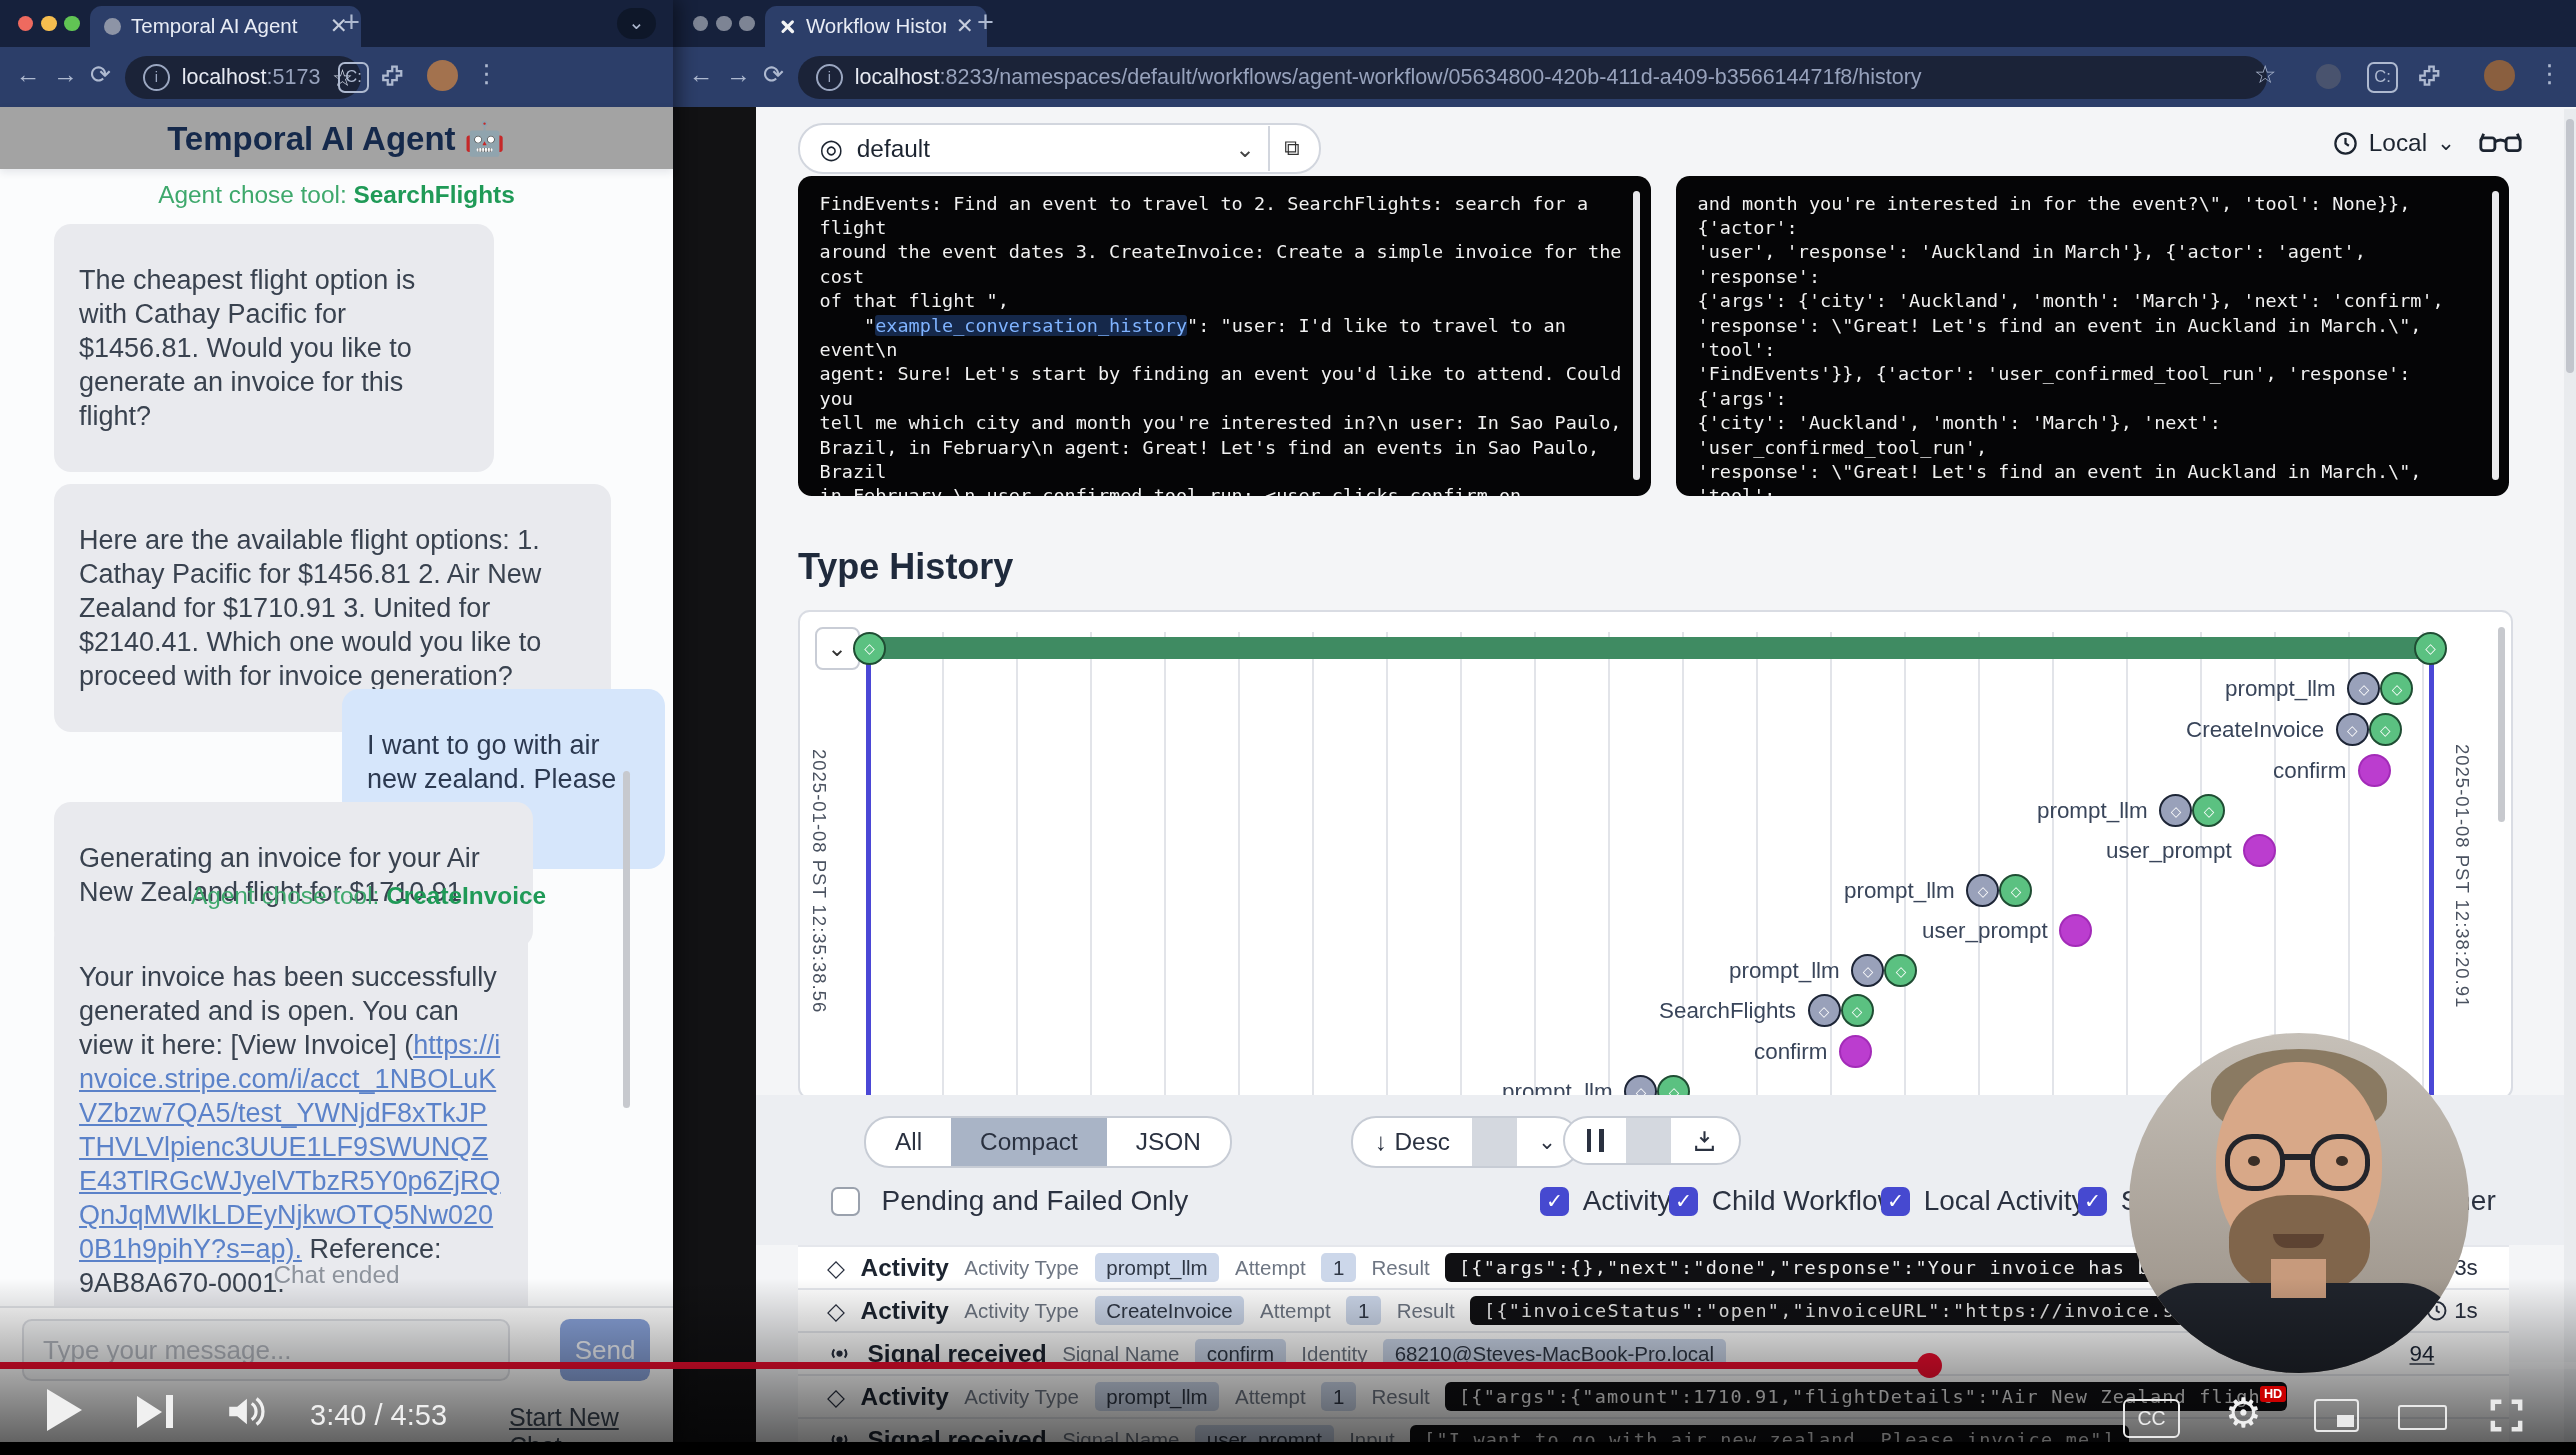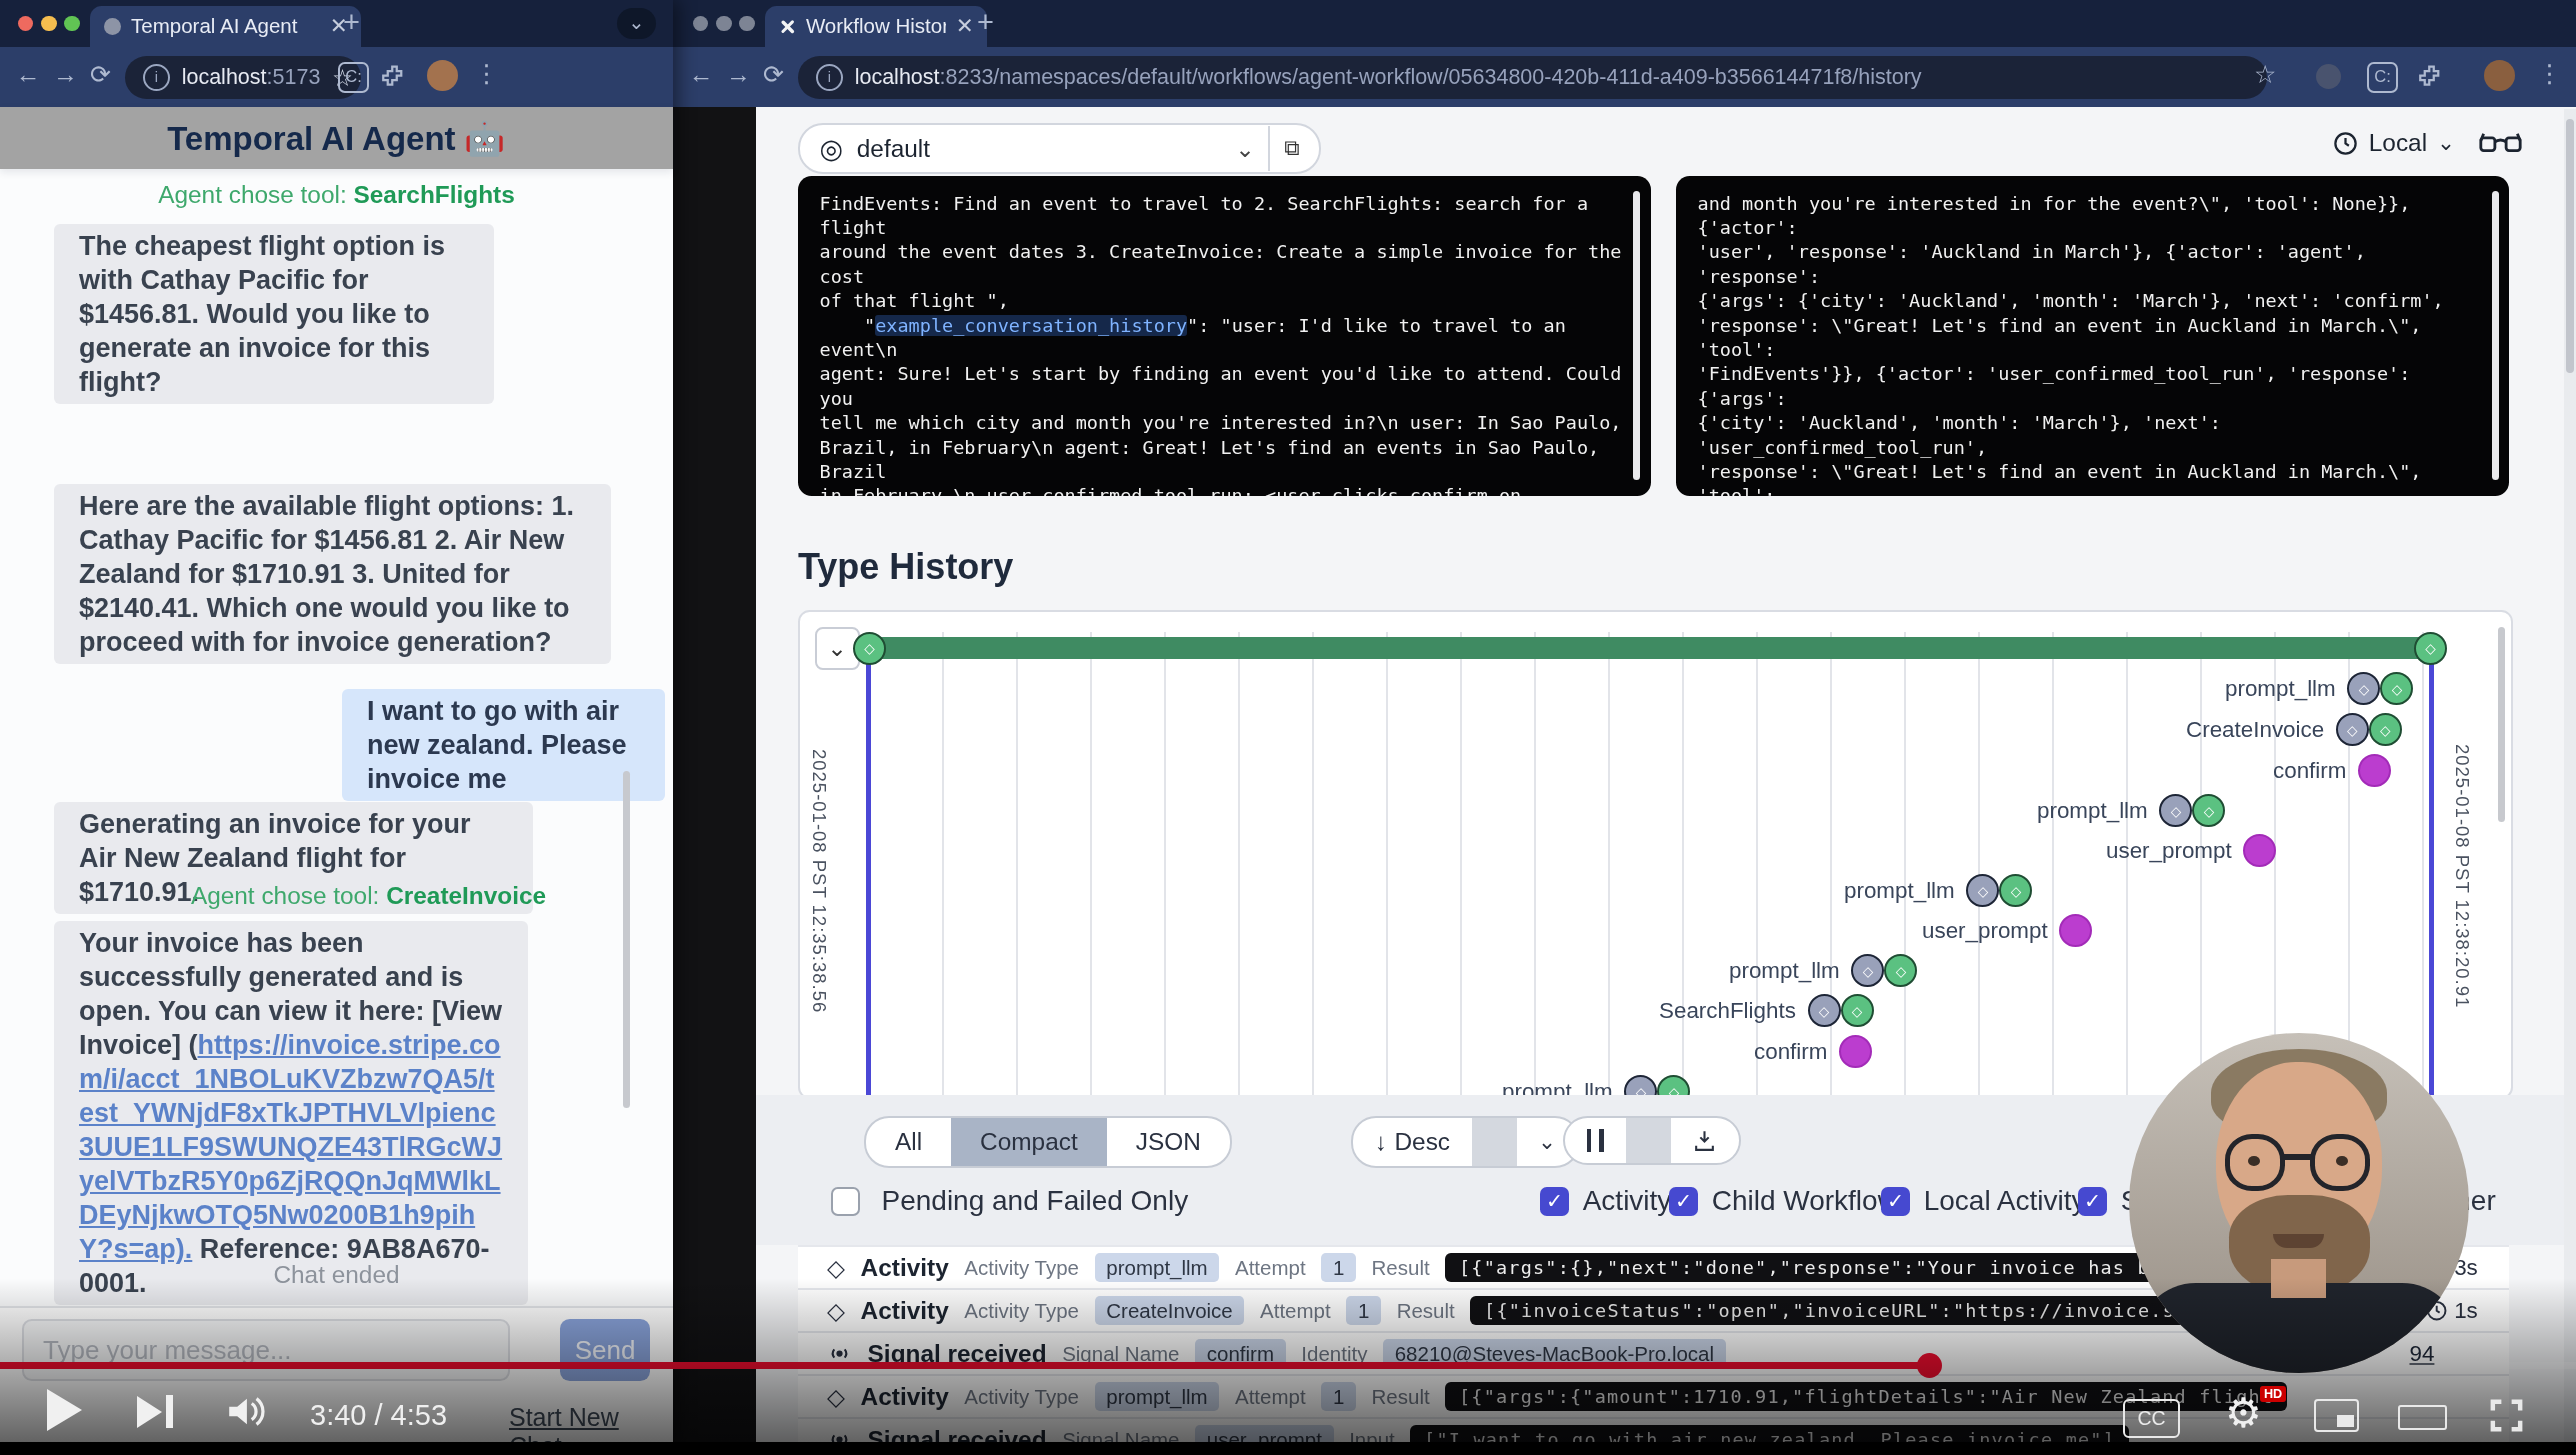--- a/index.html
+++ b/index.html
@@ -14,21 +14,21 @@
   .urlpill{background:#1b2338;border-radius:23.4px;display:flex;align-items:center;gap:11.7px;color:#e7eaf2;font-size:21.5px;padding:0 17.6px;white-space:nowrap;overflow:hidden;}
   .chromeic{color:#aeb9d0;font-size:25px;line-height:1;}
   .infoi{width:23.4px;height:23.4px;border:2px solid #9aa6c0;border-radius:50%;color:#9aa6c0;font-size:14.6px;display:flex;align-items:center;justify-content:center;flex:0 0 auto;}
   .urlrest{color:#97a2bc;}
   
   .page-l{background:#fbfcfd;}
   .chat-h{background:#a3a3a3;box-shadow:0 2.9px 7.8px rgba(20,30,60,.10);display:flex;align-items:center;justify-content:center;
           color:#15294b;font-size:33px;font-weight:bold;}
   .toolmsg{width:100%;text-align:center;color:#3ea86c;font-size:24.4px;}
   .toolmsg b{color:#1f9a57;}
-  .bub{border-radius:6px;padding:5px 25px;font-size:27px;line-height:34px;color:#39424f;font-weight:bold;}
+  .bub{border-radius:17px;padding:39px 25px;font-size:27px;line-height:34px;color:#39424f;}
   .bub.a{background:#e9eaee;}
   .bub.u{background:#d6e6fb;color:#2c3950;}
   .bub a{color:#5b82c9;text-decoration:underline;word-break:break-all;}
   .ended{width:100%;text-align:center;color:#8d939c;font-size:24.4px;}
   .inp{border:2px solid #dcdee3;background:#f6f7f8;border-radius:9.8px;color:#b4b8c0;font-size:26px;display:flex;align-items:center;padding:0 19.5px;}
   .sendbtn{background:#8aa4dc;color:#f4f7fd;font-size:26px;border-radius:9.8px;display:flex;align-items:center;justify-content:center;}
   .newchat{color:#3f4a58;font-size:25px;text-decoration:underline;}
   .scrollthumb{background:#c7c9ce;border-radius:3.9px;}
   
   .tnav{background:#121214;}

